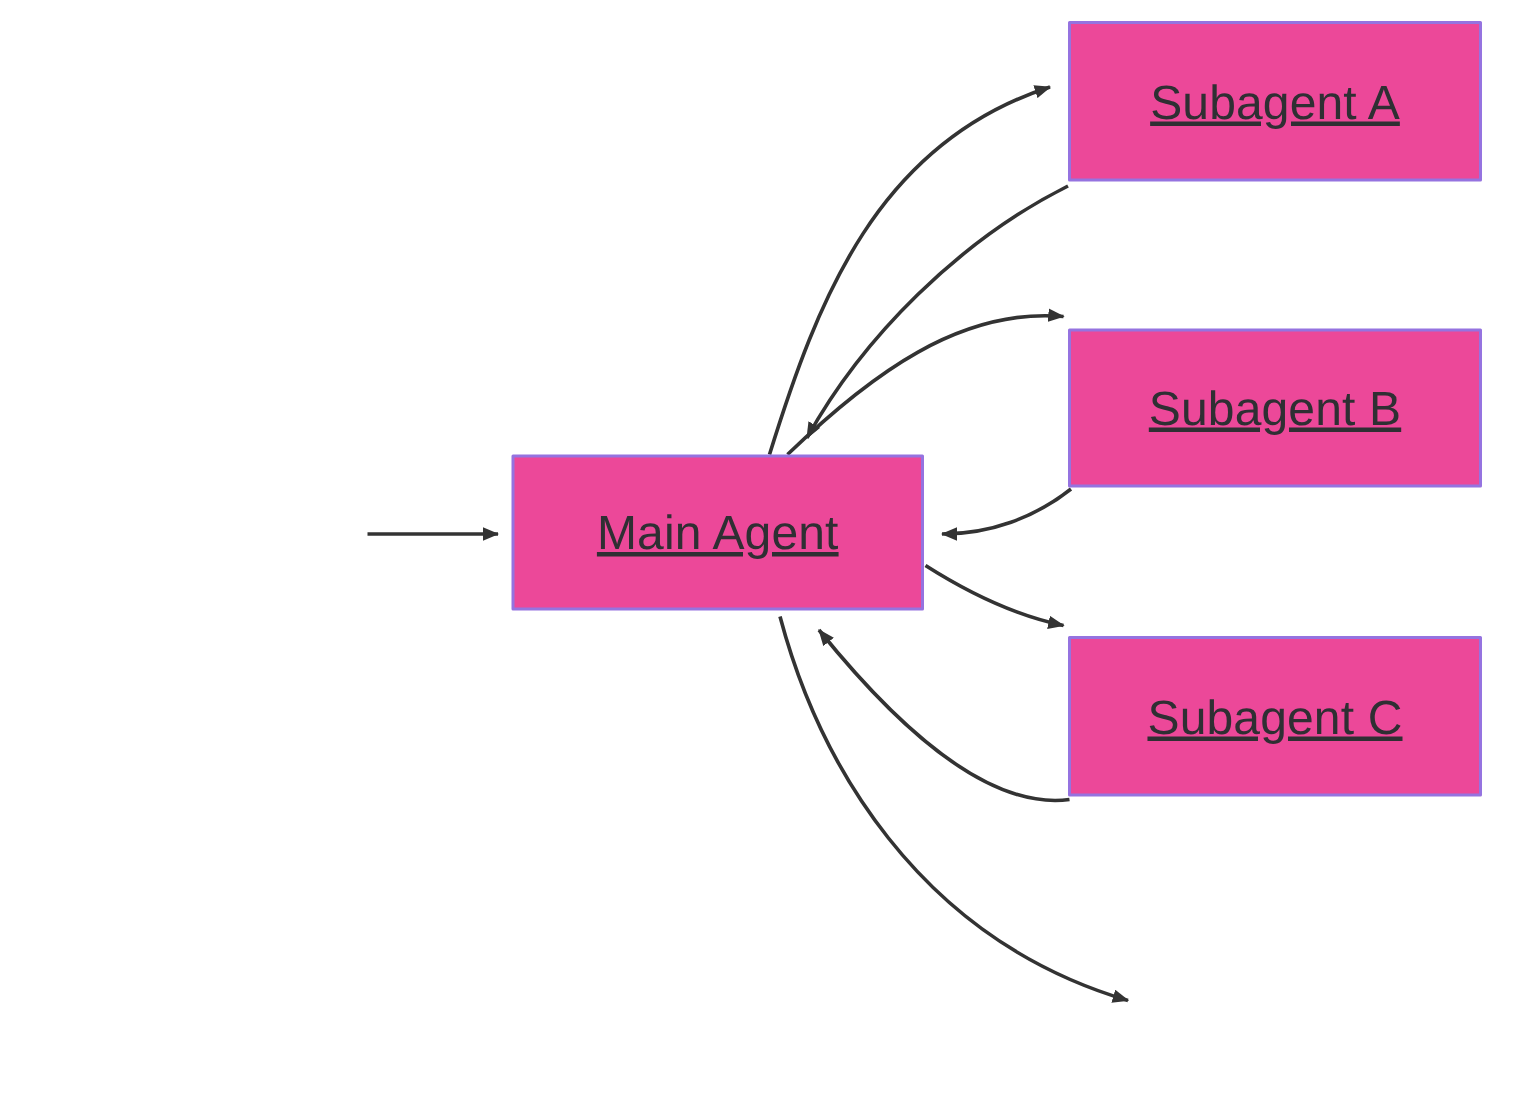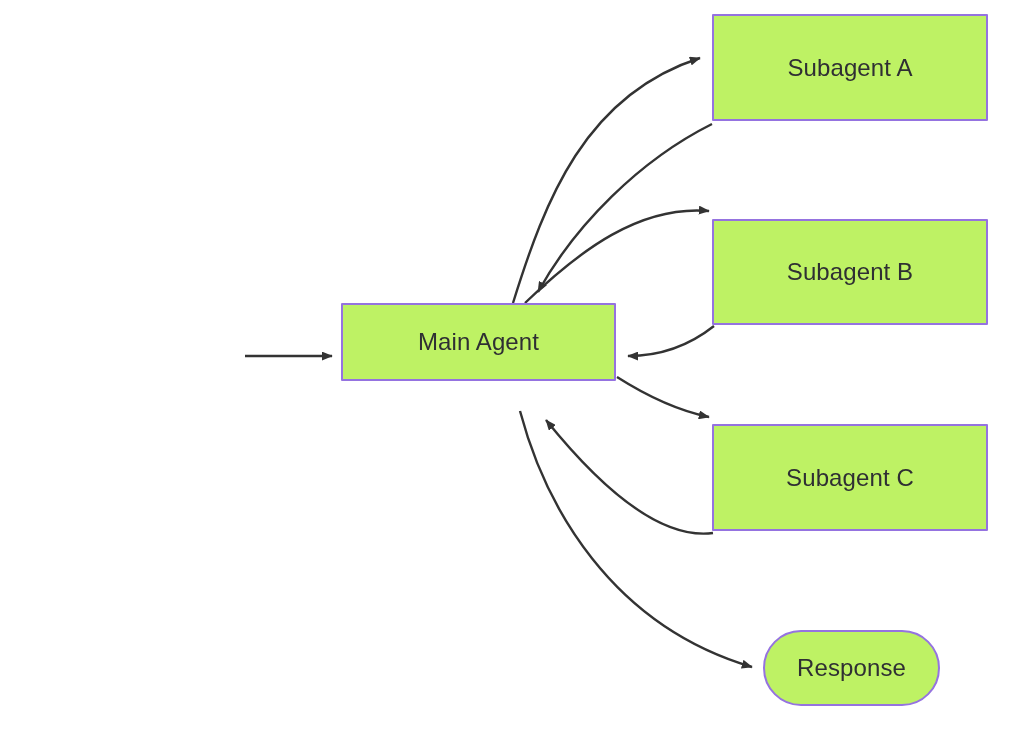--- a/index.html
+++ b/index.html
@@ -23,27 +23,28 @@
     top: 0;
     width: 1020px;
     height: 734px;
   }
   .node {
     position: absolute;
     box-sizing: border-box;
     display: flex;
     align-items: center;
     justify-content: center;
-    background: #bef264;
+    background: #ec4899;
     border: 2px solid #9573e0;
     color: #2f2f33;
-    font-size: 24px;
+    font-size: 32px;
     line-height: 1;
     letter-spacing: 0.1px;
     white-space: nowrap;
+    text-decoration: underline;
   }
   .node.process {
     border-radius: 1px;
   }
   .node.terminal {
     border-radius: 40px;
   }
   .node-label {
     pointer-events: none;
   }
@@ -71,33 +72,30 @@
     <path d="M 714,326 C 690,345 660,356 628,356" fill="none" stroke="#333333" stroke-width="2.4" marker-end="url(#arrowhead)"></path>
 
     <path d="M 617,377 C 650,398 680,411 709,417" fill="none" stroke="#333333" stroke-width="2.4" marker-end="url(#arrowhead)"></path>
 
     <path d="M 713,533 C 660,540 600,487 546,420" fill="none" stroke="#333333" stroke-width="2.4" marker-end="url(#arrowhead)"></path>
 
     <path d="M 520,411 C 545,505 610,625 752,667" fill="none" stroke="#333333" stroke-width="2.4" marker-end="url(#arrowhead)"></path>
   </svg>
 
 
-  <div class="node process" style="left:341px; top:303px; width:275px; height:78px;">
+  <div class="node process" style="left:341px; top:303px; width:275px; height:104px;">
     <span class="node-label">Main Agent</span>
   </div>
 
   <div class="node process" style="left:712px; top:14px; width:276px; height:107px;">
     <span class="node-label">Subagent A</span>
   </div>
 
   <div class="node process" style="left:712px; top:219px; width:276px; height:106px;">
     <span class="node-label">Subagent B</span>
   </div>
 
   <div class="node process" style="left:712px; top:424px; width:276px; height:107px;">
     <span class="node-label">Subagent C</span>
   </div>
 
-  <div class="node terminal" style="left:763px; top:630px; width:177px; height:76px;">
-    <span class="node-label">Response</span>
-  </div>
 
 </div>
 
 </body></html>

